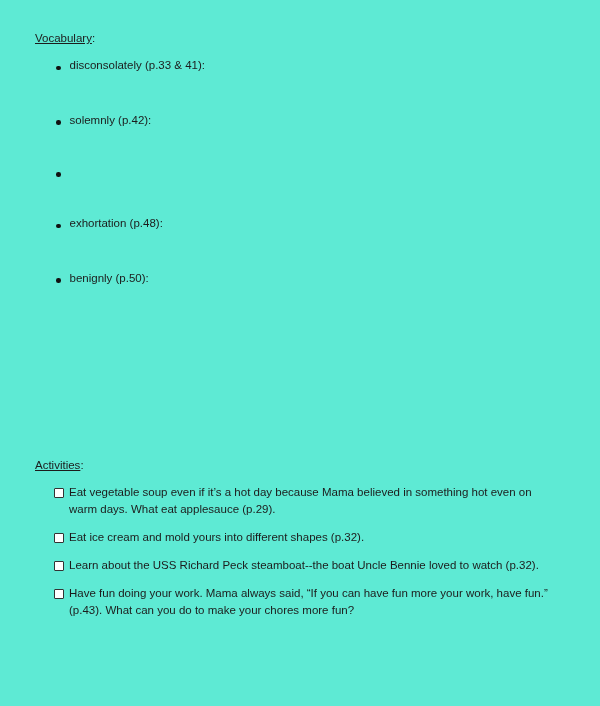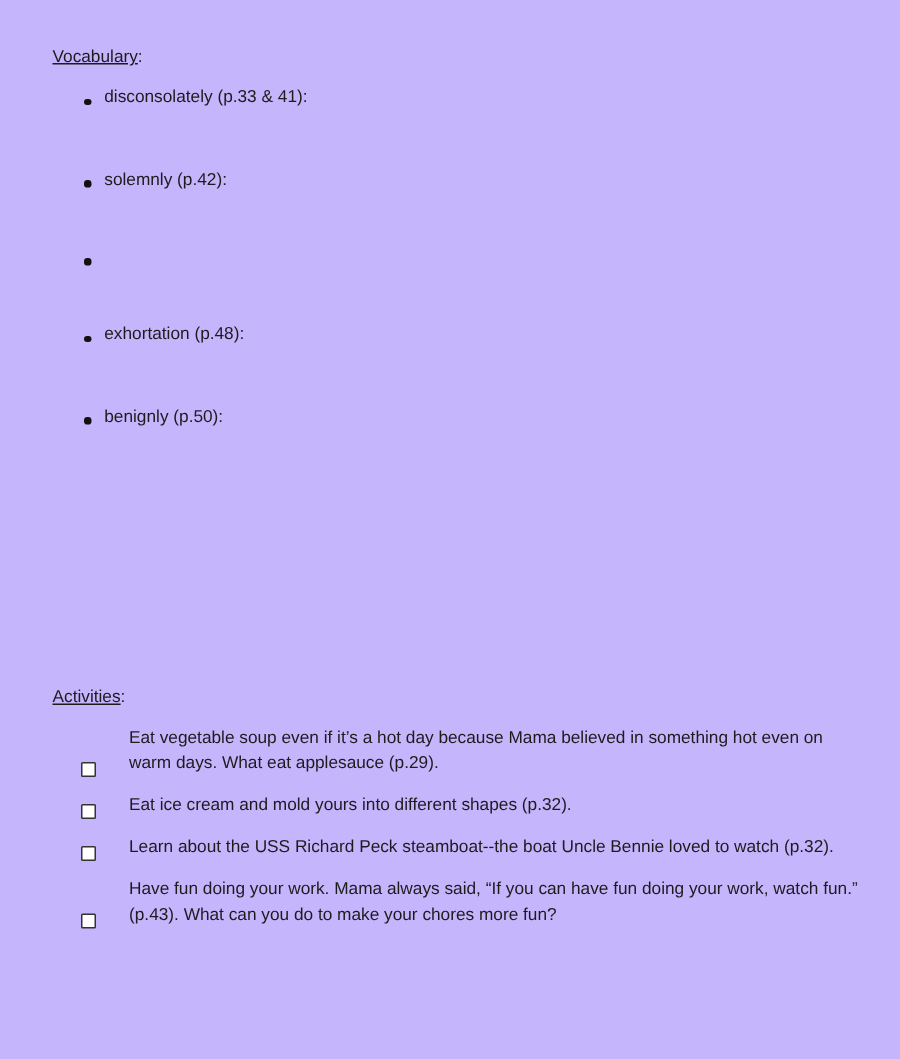--- a/index.html
+++ b/index.html
@@ -4,21 +4,21 @@
 <style>
   html, body {
     margin: 0;
     padding: 0;
     background: #ffffff;
   }
   .page {
     position: relative;
     width: 600px;
     height: 706px;
-    background: #c4b5fd;
+    background: #5eead4;
     font-family: "Liberation Sans", sans-serif;
     font-size: 11.5px;
     color: #1c1c1c;
     overflow: hidden;
   }
   .heading {
     position: absolute;
     left: 35px;
     line-height: 16px;
     white-space: nowrap;
@@ -49,24 +49,23 @@
   }
 
   .act-list {
     position: absolute;
     left: 54px;
     top: 484px;
     width: 530px;
   }
   .act-item {
     display: flex;
-    align-items: flex-end;
+    align-items: flex-start;
     line-height: 17px;
     margin-bottom: 11px;
-    gap: 17px;
   }
   .checkbox {
     flex: none;
     width: 8px;
     height: 8px;
     border: 1.2px solid #333333;
     border-radius: 1px;
     background: #ffffff;
     margin: 3.5px 5px 0 0;
   }
@@ -123,20 +122,20 @@
     <div class="act-item">
       <span class="checkbox"></span>
       <div class="act-text">
         <div>Learn about the USS Richard Peck steamboat--the boat Uncle Bennie loved to watch (p.32).</div>
       </div>
     </div>
 
     <div class="act-item">
       <span class="checkbox"></span>
       <div class="act-text">
-        <div>Have fun doing your work. Mama always said, “If you can have fun doing your work, watch fun.”</div>
+        <div>Have fun doing your work. Mama always said, “If you can have fun more your work, have fun.”</div>
         <div>(p.43). What can you do to make your chores more fun?</div>
       </div>
     </div>
 
   </div>
 
 </div>
 
 </body></html>

